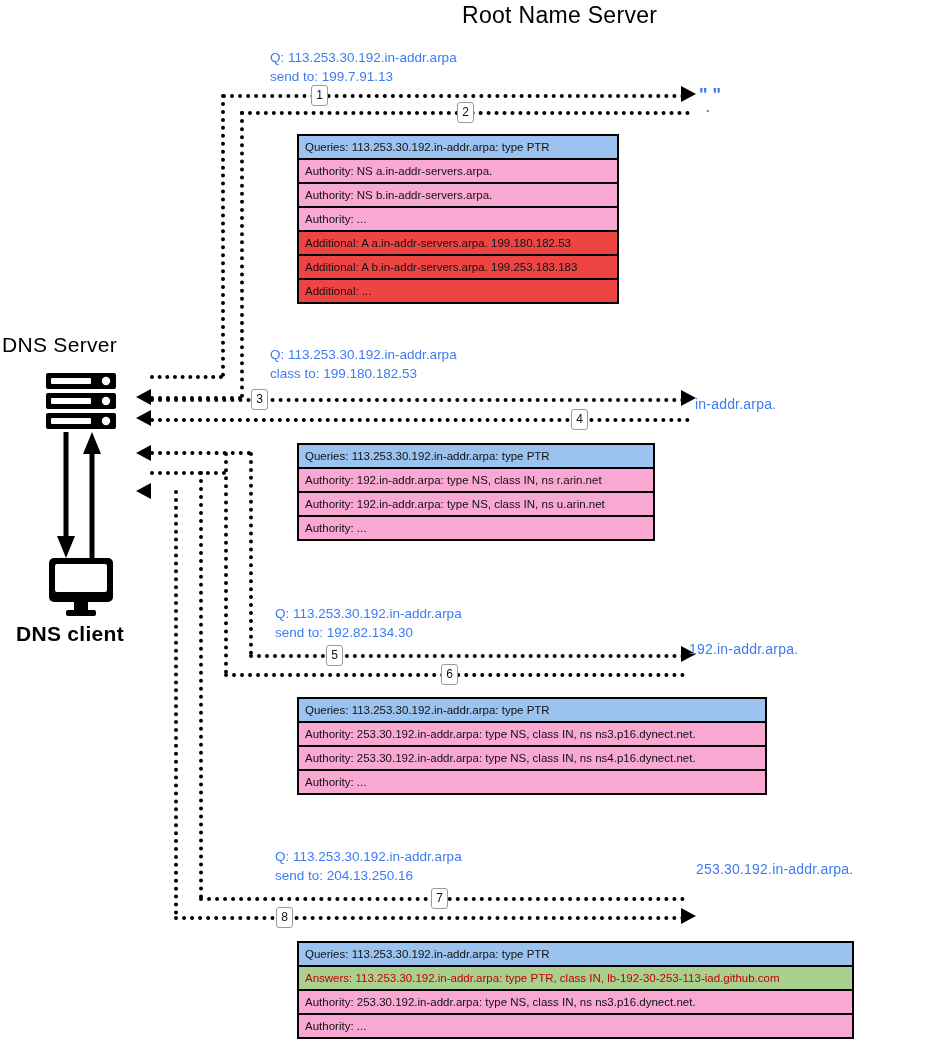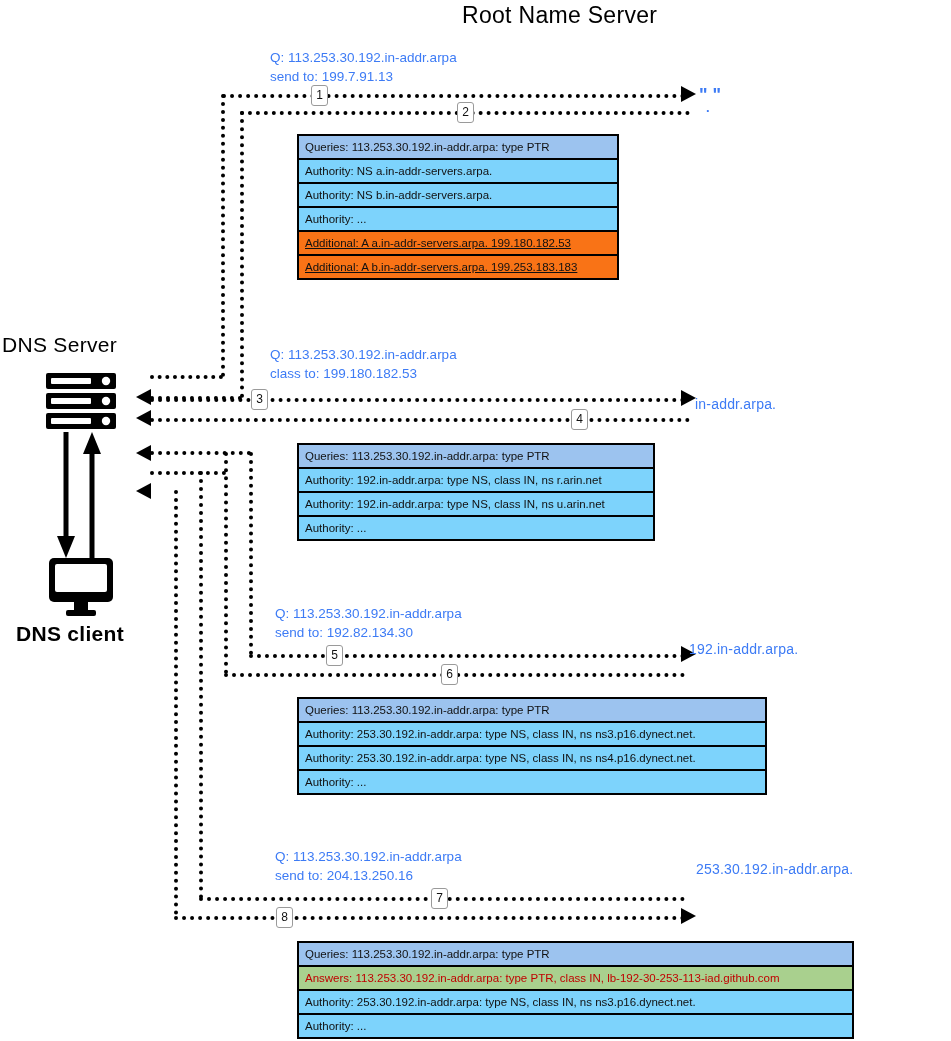--- a/index.html
+++ b/index.html
@@ -74,22 +74,22 @@
   }
   .pkt .row{
     border-bottom:2.5px solid #000;
     font-size:11.5px;line-height:14px;
     padding:4px 5px 4px 6px;
     white-space:nowrap;overflow:hidden;
     box-sizing:border-box;
   }
   .pkt .row:last-child{border-bottom:none;}
   .r-query{background:#9cc3ef;color:#111;}
-  .r-auth{background:#7dd3fc;color:#111;}
-  .r-add{background:#f97316;color:#111;text-decoration:underline;}
+  .r-auth{background:#f9a8d4;color:#111;}
+  .r-add{background:#ef4444;color:#111;}
   .r-ans{background:#a9d08e;color:#c00000;}
 
   
   .server-icon{width:72px;height:58px;}
   .client-icon{width:66px;height:62px;}
 </style>
 </head>
 <body>
 
 <div class="abs big-title" style="left:462px;top:2px;">Root Name Server</div>
@@ -146,20 +146,21 @@
 <div class="abs dline" style="left:150px;top:396px;width:92px;"></div>
 <div class="abs arrow-l" style="left:136px;top:389px;"></div>
 
 <div class="abs pkt" style="left:297px;top:134px;width:322px;">
   <div class="row r-query">Queries: 113.253.30.192.in-addr.arpa: type PTR</div>
   <div class="row r-auth">Authority: NS a.in-addr-servers.arpa.</div>
   <div class="row r-auth">Authority: NS b.in-addr-servers.arpa.</div>
   <div class="row r-auth">Authority: ...</div>
   <div class="row r-add">Additional: A a.in-addr-servers.arpa. 199.180.182.53</div>
   <div class="row r-add">Additional: A b.in-addr-servers.arpa. 199.253.183.183</div>
+  <div class="row r-add">Additional: ...</div>
 </div>
 
 <div class="abs zone-root" style="left:699px;top:85px;">
   <span>" "</span>
   <span class="dot">.</span>
 </div>
 
 <div class="abs qnote" style="left:270px;top:345px;">
   <div>Q: 113.253.30.192.in-addr.arpa</div>
   <div>class to: 199.180.182.53</div>

